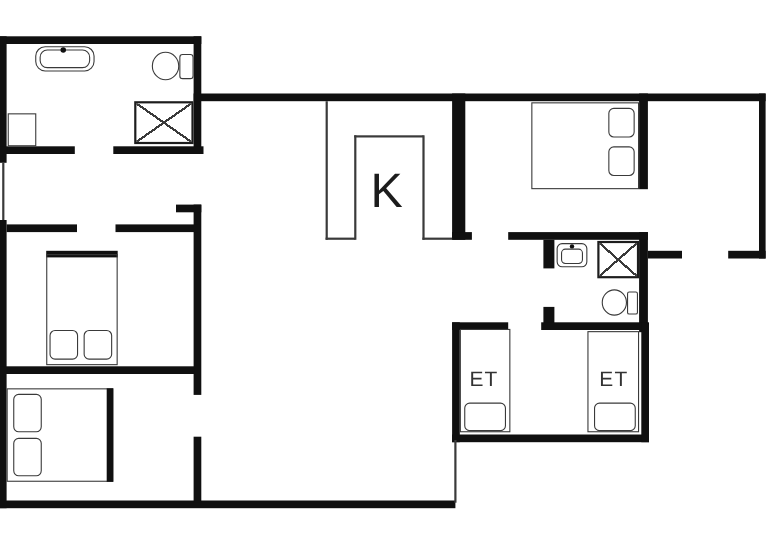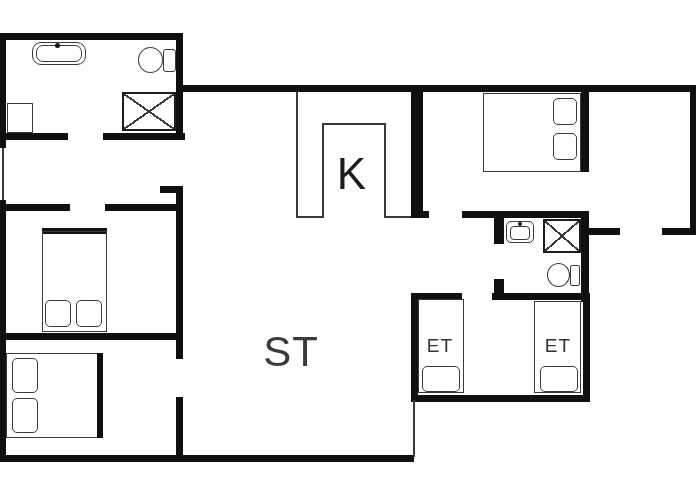--- a/index.html
+++ b/index.html
@@ -89,16 +89,15 @@
     <div class="fx fx-rect" style="left: 76px; top: 300px; width: 26px; height: 27px; border-radius: 5px;"></div>
     <div class="fx fx-rect" style="left: 6px; top: 353px; width: 97px; height: 85px; border-radius: 0px;"></div>
     <div class="fx fx-bar" style="left: 97px; top: 353px; width: 6px; height: 85px;"></div>
     <div class="fx fx-rect" style="left: 12px; top: 358px; width: 26px; height: 35px; border-radius: 5px;"></div>
     <div class="fx fx-rect" style="left: 12px; top: 398px; width: 26px; height: 35px; border-radius: 5px;"></div>
     <div class="fx fx-rect" style="left: 418px; top: 299px; width: 46px; height: 94px; border-radius: 0px;"></div>
     <div class="fx fx-rect" style="left: 422px; top: 366px; width: 38px; height: 26px; border-radius: 5px;"></div>
     <div class="fx fx-rect" style="left: 534px; top: 301px; width: 47px; height: 92px; border-radius: 0px;"></div>
     <div class="fx fx-rect" style="left: 540px; top: 366px; width: 38px; height: 26px; border-radius: 5px;"></div>
     <div class="room-label" style="left: 352px; top: 174px; font-size: 44px; color: rgb(28, 28, 28);">K</div>
-    <div class="room-label" style="left: 291px; top: 352px; font-size: 42px; color: rgb(58, 58, 58);">ST</div>
     <div class="room-label" style="left: 440px; top: 345px; font-size: 19px; color: rgb(51, 51, 51);">ET</div>
     <div class="room-label" style="left: 558px; top: 345px; font-size: 19px; color: rgb(51, 51, 51);">ET</div>
   </div>
 
 </body></html>

